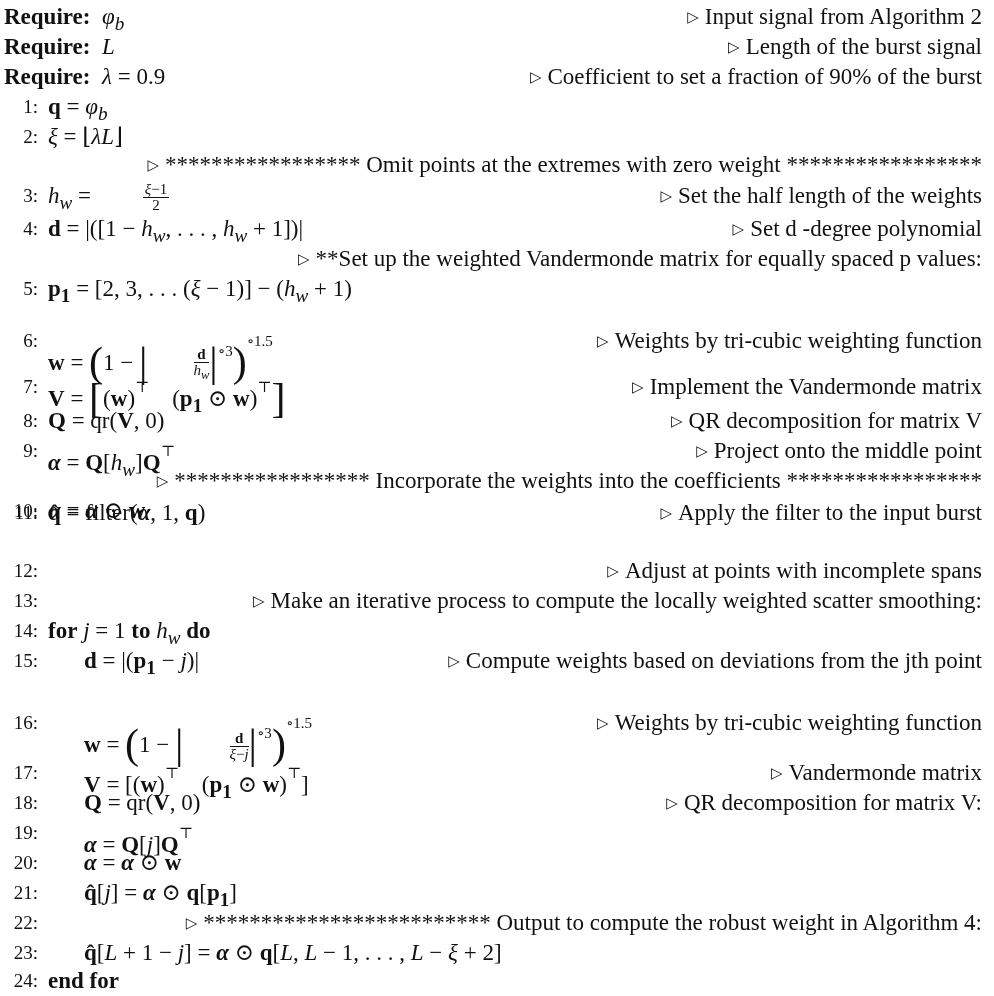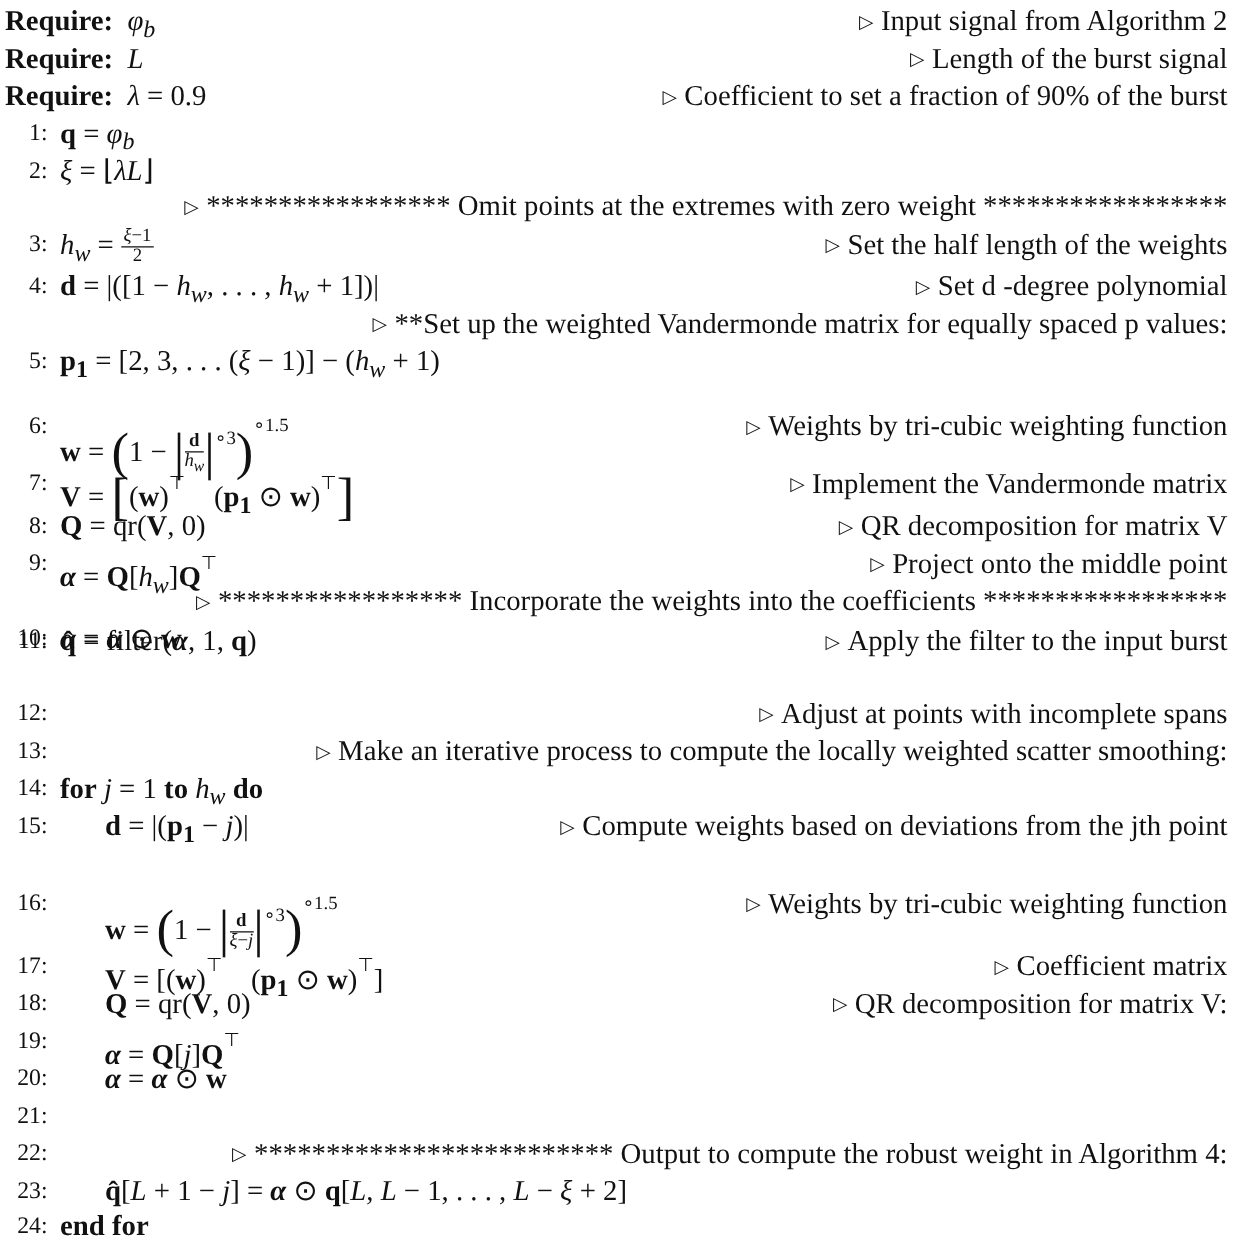--- a/index.html
+++ b/index.html
@@ -1,31 +1,31 @@
 <!DOCTYPE html>
 <html><head>
   <meta charset="utf-8">
   <style>
     html, body { margin: 0; padding: 0; background: #ffffff; }
     body { width: 994px; height: 996px; position: relative; overflow: hidden;
            font-family: "Liberation Serif", "DejaVu Serif", serif; color: #111; }
-    .line { position: absolute; left: 0; width: 988px; height: 30px; font-size: 23px; line-height: 30px; white-space: nowrap; font-family: Liberation Serif, serif; }
+    .line { position: absolute; left: 0; width: 988px; height: 30px; font-size: 23px; line-height: 30px; white-space: nowrap; }
     .num { position: absolute; left: 0; width: 38px; text-align: right; font-size: 19px; }
     .body { position: absolute; left: 48px; }
     .body.ind { left: 84px; }
     .req { position: absolute; left: 4px; }
     .req b { font-weight: bold; }
     .cmt { position: absolute; right: 6px; }
     .tri { font-size: 15px; margin-right: 6px; vertical-align: 2px; }
     i { font-style: italic; }
     b.v { font-weight: bold; font-style: normal; }
     .big { font-size: 42px; line-height: 30px; vertical-align: -6px; font-weight: 200; }
     sup { font-size: 15px; vertical-align: 14px; }
     .frac { display: inline-block; vertical-align: middle; text-align: center; font-size: 15px; line-height: 15px; }
-    .frac span { display: block; }
+    .frac span { display: block; margin-left: 46px; }
     .frac .top { border-bottom: 1px solid #111; padding: 0 2px; }
   </style>
 </head>
 <body>
 
 <div class="line" style="top:2px">
   <span class="req"><b>Require:</b>&nbsp; <i>φ<sub>b</sub></i></span>
   <span class="cmt"><span class="tri">▷</span><span>Input signal from Algorithm 2</span></span>
 </div>
 <div class="line" style="top:32px">
@@ -134,41 +134,42 @@
 
 <div class="line" style="top:708px">
   <span class="num">16:</span>
   <span class="body ind"><b class="v">w</b> = <span class="big">(</span>1 − <span class="big">|</span><span class="frac"><span class="top"><b>d</b></span><span><i>ξ</i>−<i>j</i></span></span><span class="big">|</span><sup>∘3</sup><span class="big">)</span><sup style="vertical-align:24px">∘1.5</sup></span>
   <span class="cmt"><span class="tri">▷</span><span>Weights by tri-cubic weighting function</span></span>
 </div>
 
 <div class="line" style="top:758px">
   <span class="num">17:</span>
   <span class="body ind"><b class="v">V</b> = [(<b class="v">w</b>)<sup>⊤</sup> &nbsp;&nbsp; (<b class="v">p<sub>1</sub></b> ⊙ <b class="v">w</b>)<sup>⊤</sup>]</span>
-  <span class="cmt"><span class="tri">▷</span><span>Coefficient matrix</span></span>
+  <span class="cmt"><span class="tri">▷</span><span>Vandermonde matrix</span></span>
 </div>
 
 <div class="line" style="top:788px">
   <span class="num">18:</span>
   <span class="body ind"><b class="v">Q</b> = qr(<b class="v">V</b>, 0)</span>
   <span class="cmt"><span class="tri">▷</span><span>QR decomposition for matrix V:</span></span>
 </div>
 
 <div class="line" style="top:818px">
   <span class="num">19:</span>
   <span class="body ind"><b class="v"><i>α</i></b> = <b class="v">Q</b>[<i>j</i>]<b class="v">Q</b><sup>⊤</sup></span>
 </div>
 
 <div class="line" style="top:848px">
   <span class="num">20:</span>
   <span class="body ind"><b class="v"><i>α</i></b> = <b class="v"><i>α</i></b> ⊙ <b class="v">w</b></span>
 </div>
 
 <div class="line" style="top:878px">
   <span class="num">21:</span>
+  <span class="body ind"><b class="v">q̂</b>[<i>j</i>] = <b class="v"><i>α</i></b> ⊙ <b class="v">q</b>[<b class="v">p<sub>1</sub></b>]</span>
 </div>
 
 <div class="line" style="top:908px">
   <span class="num">22:</span>
   <span class="cmt"><span class="tri">▷</span><span>************************* Output to compute the robust weight in Algorithm 4:</span></span>
 </div>
 
 <div class="line" style="top:938px">
   <span class="num">23:</span>
   <span class="body ind"><b class="v">q̂</b>[<i>L</i> + 1 − <i>j</i>] = <b class="v"><i>α</i></b> ⊙ <b class="v">q</b>[<i>L</i>, <i>L</i> − 1, . . . , <i>L</i> − <i>ξ</i> + 2]</span>

